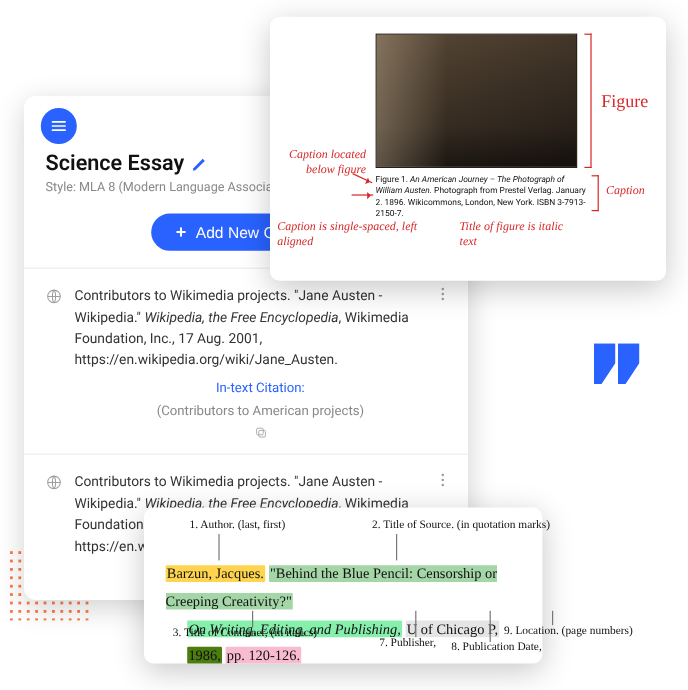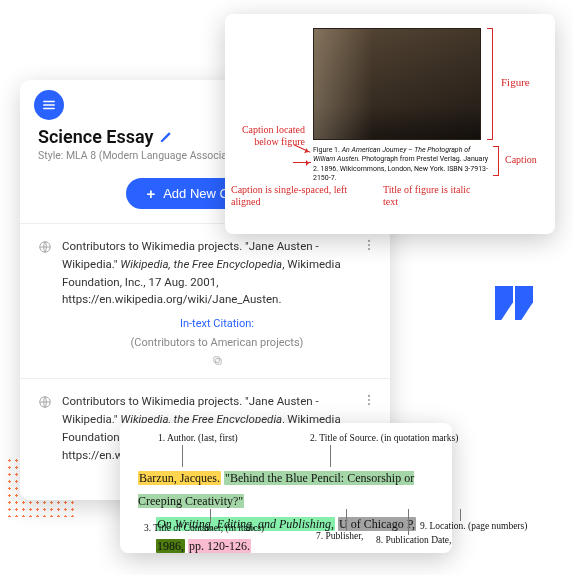--- a/index.html
+++ b/index.html
@@ -149,25 +149,25 @@
     font-size: 7px;
     line-height: 1.35;
     color: #111;
   }
   .fig-caption em { font-style: italic; }
 
   .ann {
     position: absolute;
     font-family: 'Segoe Script', 'Comic Sans MS', cursive;
     color: #d62828;
-    font-size: 11px;
+    font-size: 15px;
     line-height: 1.2;
     white-space: nowrap;
   }
-  .ann.small { font-size: 10px; }
+  .ann.small { font-size: 10px; font-style: italic; }
   .bracket-r {
     position: absolute;
     border-right: 1.5px solid #d62828;
     border-top: 1.5px solid #d62828;
     border-bottom: 1.5px solid #d62828;
     width: 6px;
     border-left: none;
   }
   .arrow-l {
     position: absolute;
@@ -198,21 +198,21 @@
   .mla-line {
     font-family: 'Times New Roman', serif;
     font-size: 12px;
     line-height: 1.9;
     color: #111;
   }
   .hl { padding: 0 1px; border-radius: 1px; }
   .hl-yellow { background: #ffd54f; }
   .hl-green  { background: #a5d6a7; }
   .hl-orange { background: #86efac; }
-  .hl-blue   { background: #a3a3a3; }
+  .hl-blue   { background: #e5e5e5; }
   .hl-pink   { background: #f8bbd0; }
   .hl-red    { background: #4d7c0f; }
 
   .mann {
     position: absolute;
     font-family: 'Segoe Script', 'Comic Sans MS', cursive;
     color: #111;
     font-size: 9.5px;
     white-space: nowrap;
   }

